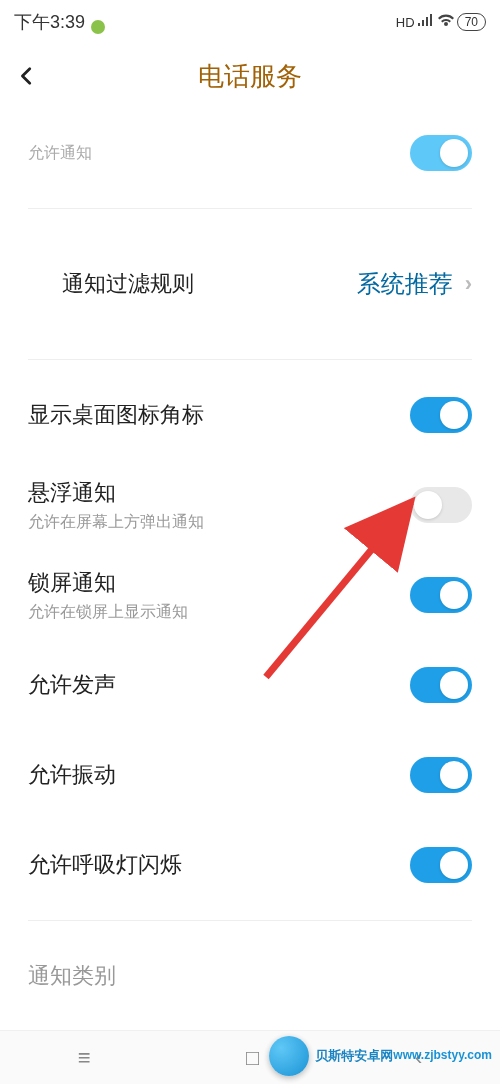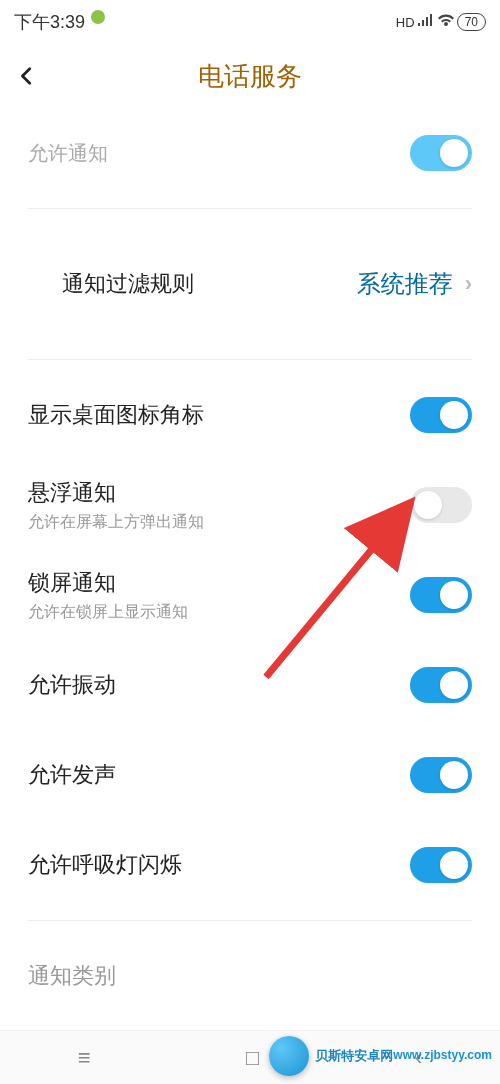--- a/index.html
+++ b/index.html
@@ -19,21 +19,21 @@
       height: 44px;
       display: flex;
       justify-content: space-between;
       align-items: center;
       padding: 0 14px;
       font-size: 18px;
       color: #333;
     }
     .status-left {
       display: flex;
-      align-items: flex-start;
+      align-items: flex-end;
       gap: 6px;
       font-weight: 500;
     }
     .status-icon-green {
       width: 14px;
       height: 14px;
       background: #8BC34A;
       border-radius: 50%;
     }
     .status-right {
@@ -89,21 +89,21 @@
       margin-left: 34px;
     }
     .row-text {
       flex: 1;
     }
     .row-label {
       font-size: 22px;
       color: #222;
     }
     .row-label-disabled {
-      font-size: 20px;
+      font-size: 16px;
       color: #aaa;
     }
     .row-sublabel {
       font-size: 16px;
       color: #999;
       margin-top: 4px;
     }
     .row-value {
       font-size: 24px;
       color: #0369a1;
@@ -287,30 +287,30 @@
       <div class="row-label">锁屏通知</div>
       <div class="row-sublabel">允许在锁屏上显示通知</div>
     </div>
     <div class="toggle toggle-on">
         <div class="toggle-knob"></div>
       </div>
   </div>
 
   <div class="row">
     <div class="row-text">
+        <div class="row-label">允许发声</div>
+      </div>
+    <div class="toggle toggle-on">
+        <div class="toggle-knob"></div>
+      </div>
+  </div>
+
+  <div class="row">
+    <div class="row-text">
         <div class="row-label">允许振动</div>
-      </div>
-    <div class="toggle toggle-on">
-        <div class="toggle-knob"></div>
-      </div>
-  </div>
-
-  <div class="row">
-    <div class="row-text">
-        <div class="row-label">允许发声</div>
       </div>
     <div class="toggle toggle-on">
         <div class="toggle-knob"></div>
       </div>
   </div>
 
   <div class="row">
     <div class="row-text">
         <div class="row-label">允许呼吸灯闪烁</div>
       </div>

